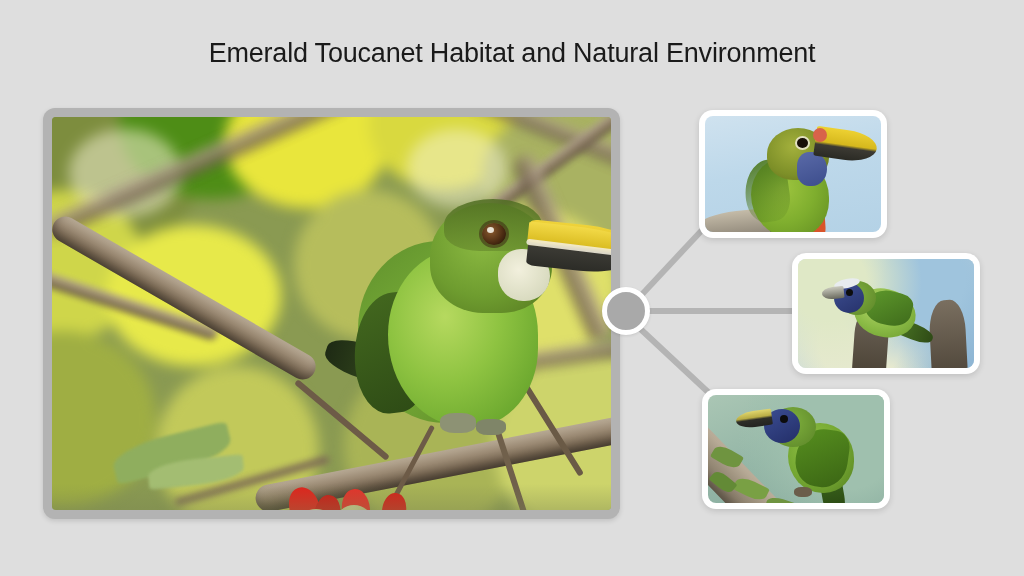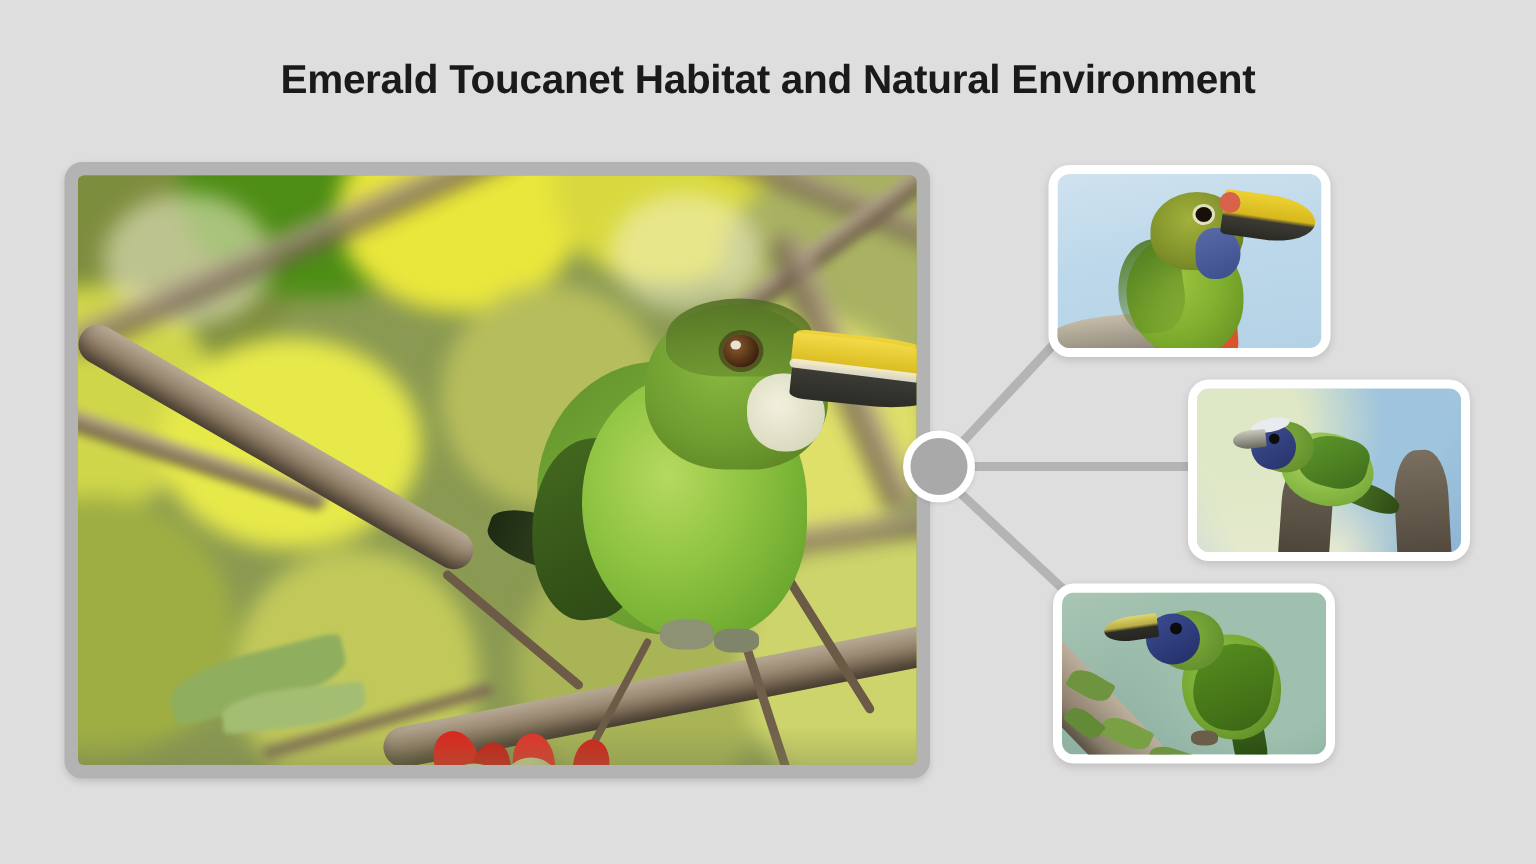--- a/index.html
+++ b/index.html
@@ -25,21 +25,21 @@
   }
 
   
   #title {
     position: absolute;
     top: 38px;
     left: 0;
     width: 1024px;
     text-align: center;
     font-size: 27px;
-    font-weight: bold;
+    font-weight: normal;
     color: #1a1a1a;
     letter-spacing: -0.2px;
     white-space: nowrap;
   }
 
   
   #main-frame {
     position: absolute;
     left: 43px;
     top: 108px;

